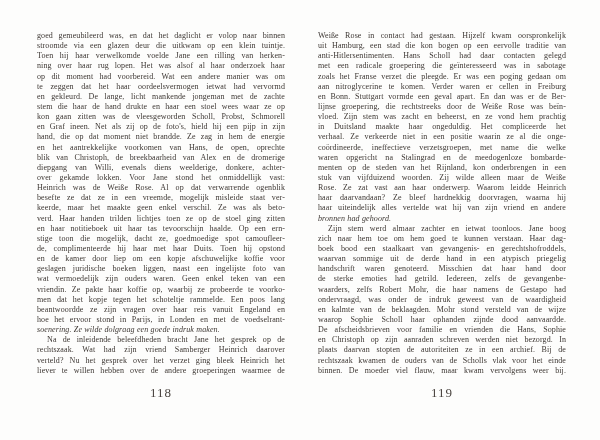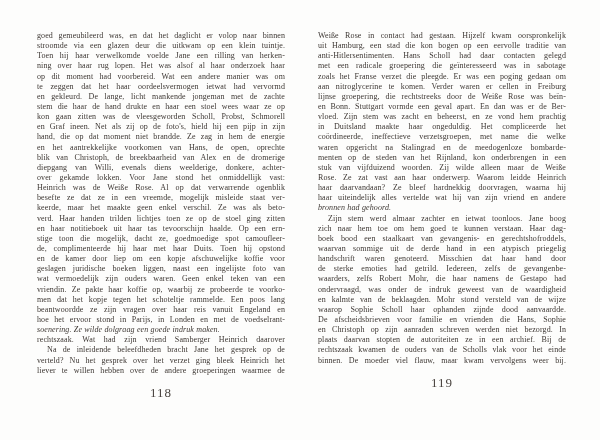--- a/index.html
+++ b/index.html
@@ -88,40 +88,41 @@
         <div class="line">stige toon die mogelijk, dacht ze, goedmoedige spot camoufleer-</div>
         <div class="line">de, complimenteerde hij haar met haar Duits. Toen hij opstond</div>
         <div class="line">en de kamer door liep om een kopje afschuwelijke koffie voor</div>
         <div class="line">geslagen juridische boeken liggen, naast een ingelijste foto van</div>
         <div class="line">wat vermoedelijk zijn ouders waren. Geen enkel teken van een</div>
         <div class="line">vriendin. Ze pakte haar koffie op, waarbij ze probeerde te voorko-</div>
         <div class="line">men dat het kopje tegen het schoteltje rammelde. Een poos lang</div>
         <div class="line">beantwoordde ze zijn vragen over haar reis vanuit Engeland en</div>
         <div class="line">hoe het ervoor stond in Parijs, in Londen en met de voedselrant-</div>
         <div class="line end">soenering. Ze wilde dolgraag een goede indruk maken.</div>
+        <div class="line indent">Na de inleidende beleefdheden bracht Jane het gesprek op de</div>
         <div class="line">rechtszaak. Wat had zijn vriend Samberger Heinrich daarover</div>
-        <div class="line indent">Na de inleidende beleefdheden bracht Jane het gesprek op de</div>
         <div class="line">verteld? Nu het gesprek over het verzet ging bleek Heinrich het</div>
         <div class="line">liever te willen hebben over de andere groeperingen waarmee de</div>
       </div>
     <div class="pagenum">118</div>
   </section>
 
   <section class="page right">
     <div class="textblock">
         <div class="line">Weiße Rose in contact had gestaan. Hijzelf kwam oorspronkelijk</div>
         <div class="line">uit Hamburg, een stad die kon bogen op een eervolle traditie van</div>
         <div class="line">anti-Hitlersentimenten. Hans Scholl had daar contacten gelegd</div>
         <div class="line">met een radicale groepering die geïnteresseerd was in sabotage</div>
         <div class="line">zoals het Franse verzet die pleegde. Er was een poging gedaan om</div>
         <div class="line">aan nitroglycerine te komen. Verder waren er cellen in Freiburg</div>
+        <div class="line">en Bonn. Stuttgart vormde een geval apart. En dan was er de Ber-</div>
         <div class="line">lijnse groepering, die rechtstreeks door de Weiße Rose was beïn-</div>
-        <div class="line">en Bonn. Stuttgart vormde een geval apart. En dan was er de Ber-</div>
         <div class="line">vloed. Zijn stem was zacht en beheerst, en ze vond hem prachtig</div>
         <div class="line">in Duitsland maakte haar ongeduldig. Het compliceerde het</div>
+        <div class="line">verhaal. Ze verkeerde niet in een positie waarin ze al die onge-</div>
         <div class="line">coördineerde, ineffectieve verzetsgroepen, met name die welke</div>
         <div class="line">waren opgericht na Stalingrad en de meedogenloze bombarde-</div>
         <div class="line">menten op de steden van het Rijnland, kon onderbrengen in een</div>
         <div class="line">stuk van vijfduizend woorden. Zij wilde alleen maar de Weiße</div>
         <div class="line">Rose. Ze zat vast aan haar onderwerp. Waarom leidde Heinrich</div>
         <div class="line">haar daarvandaan? Ze bleef hardnekkig doorvragen, waarna hij</div>
         <div class="line">haar uiteindelijk alles vertelde wat hij van zijn vriend en andere</div>
         <div class="line end">bronnen had gehoord.</div>
         <div class="line indent">Zijn stem werd almaar zachter en ietwat toonloos. Jane boog</div>
         <div class="line">zich naar hem toe om hem goed te kunnen verstaan. Haar dag-</div>

